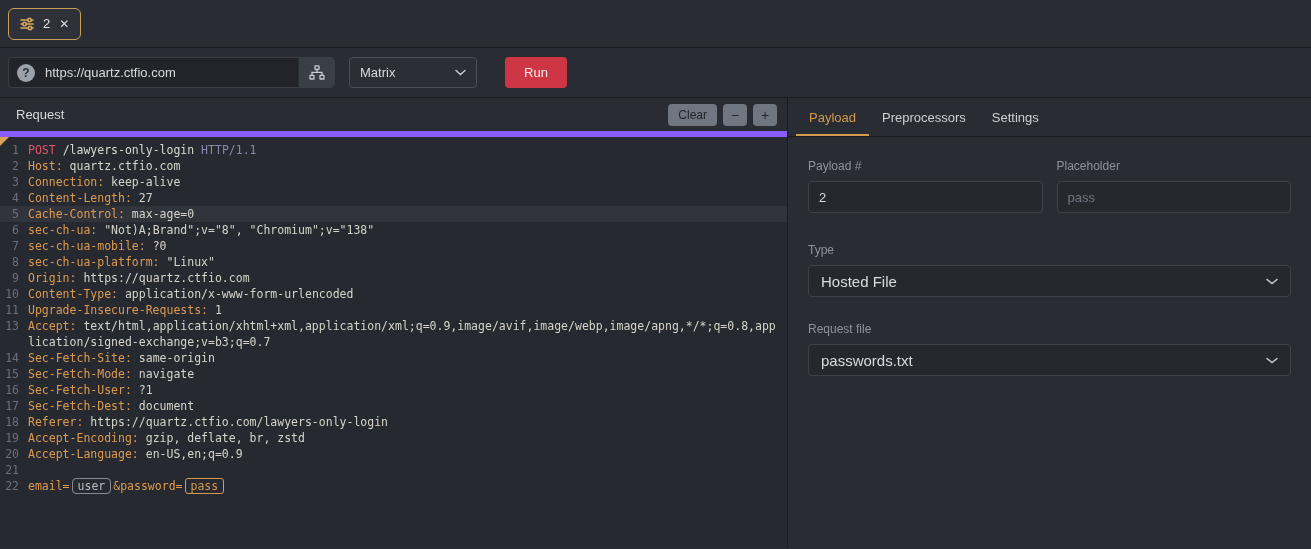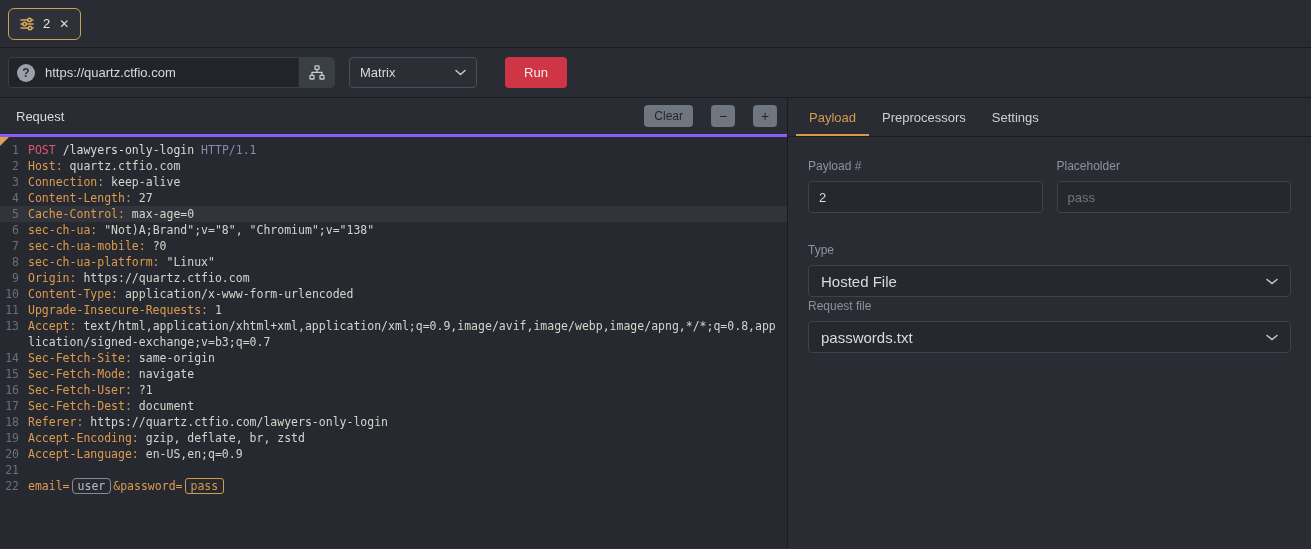--- a/index.html
+++ b/index.html
@@ -50,23 +50,23 @@
   .run-btn{margin-left:20px;width:62px;height:31px;background:var(--red);border:none;border-radius:4px;
            color:#f7ecec;font-size:13px;cursor:pointer}
 
   
   .main{display:flex;height:450px}
   .left{width:788px;flex:none;border-right:1px solid var(--border-dark);display:flex;flex-direction:column}
   .right{flex:1;display:flex;flex-direction:column}
 
   
   .panel-header{height:39px;flex:none;display:flex;align-items:center;justify-content:space-between;
-                padding:0 10px 0 16px;border-bottom:3px solid #8b5cf6}
+                padding:0 10px 0 16px;border-bottom:6px solid #8b5cf6}
   .panel-title{font-size:13px;color:var(--text)}
-  .panel-actions{display:flex;align-items:center;gap:18px}
+  .panel-actions{display:flex;align-items:center;gap:6px}
   .ghost-btn{background:#70767f;color:#23262a;border:none;border-radius:4px;height:22px;
              padding:0 10px;font-size:12px;cursor:pointer}
   .sq-btn{background:#70767f;color:#23262a;border:none;border-radius:4px;width:24px;height:22px;
           font-size:14px;line-height:1;cursor:pointer}
 
   .editor{position:relative;flex:1;background:var(--bg-editor);padding-top:5px;overflow:hidden;
           font-family:"DejaVu Sans Mono", monospace;font-size:11.5px;line-height:16px}
   .corner-flag{position:absolute;left:0;top:0;width:0;height:0;
                border-top:9px solid #d8a355;border-right:9px solid transparent}
   .ed-row{display:flex;min-height:16px}
@@ -89,21 +89,21 @@
 
   .form{padding:22px 20px 0}
   .grid2{display:grid;grid-template-columns:1fr 1fr;gap:14px;margin-bottom:30px}
   .field label{display:block;font-size:12px;color:var(--muted);margin-bottom:8px}
   .txt{width:100%;height:32px;background:var(--bg-dark);border:1px solid var(--border);
        border-radius:4px;color:var(--text);padding:0 10px;font-size:13px;outline:none}
   .txt::placeholder{color:#6f7680}
   .selectbox{height:32px;display:flex;align-items:center;justify-content:space-between;
              background:var(--bg-dark);border:1px solid var(--border);border-radius:4px;
              padding:0 12px;color:var(--text);font-size:15px;cursor:pointer}
-  .fblock{margin-bottom:2px}
+  .fblock{margin-bottom:25px}
   .chev{flex:none;margin-left:8px}
 </style>
 </head>
 <body>
 
 <div class="tabbar">
   <div class="session-tab">
     <span style="display:flex">
       <svg width="14" height="14" viewBox="0 0 14 14" fill="none" stroke="#d8ab5e" stroke-width="1.6" stroke-linecap="round">
         <line x1="1" y1="3" x2="13" y2="3"></line>

